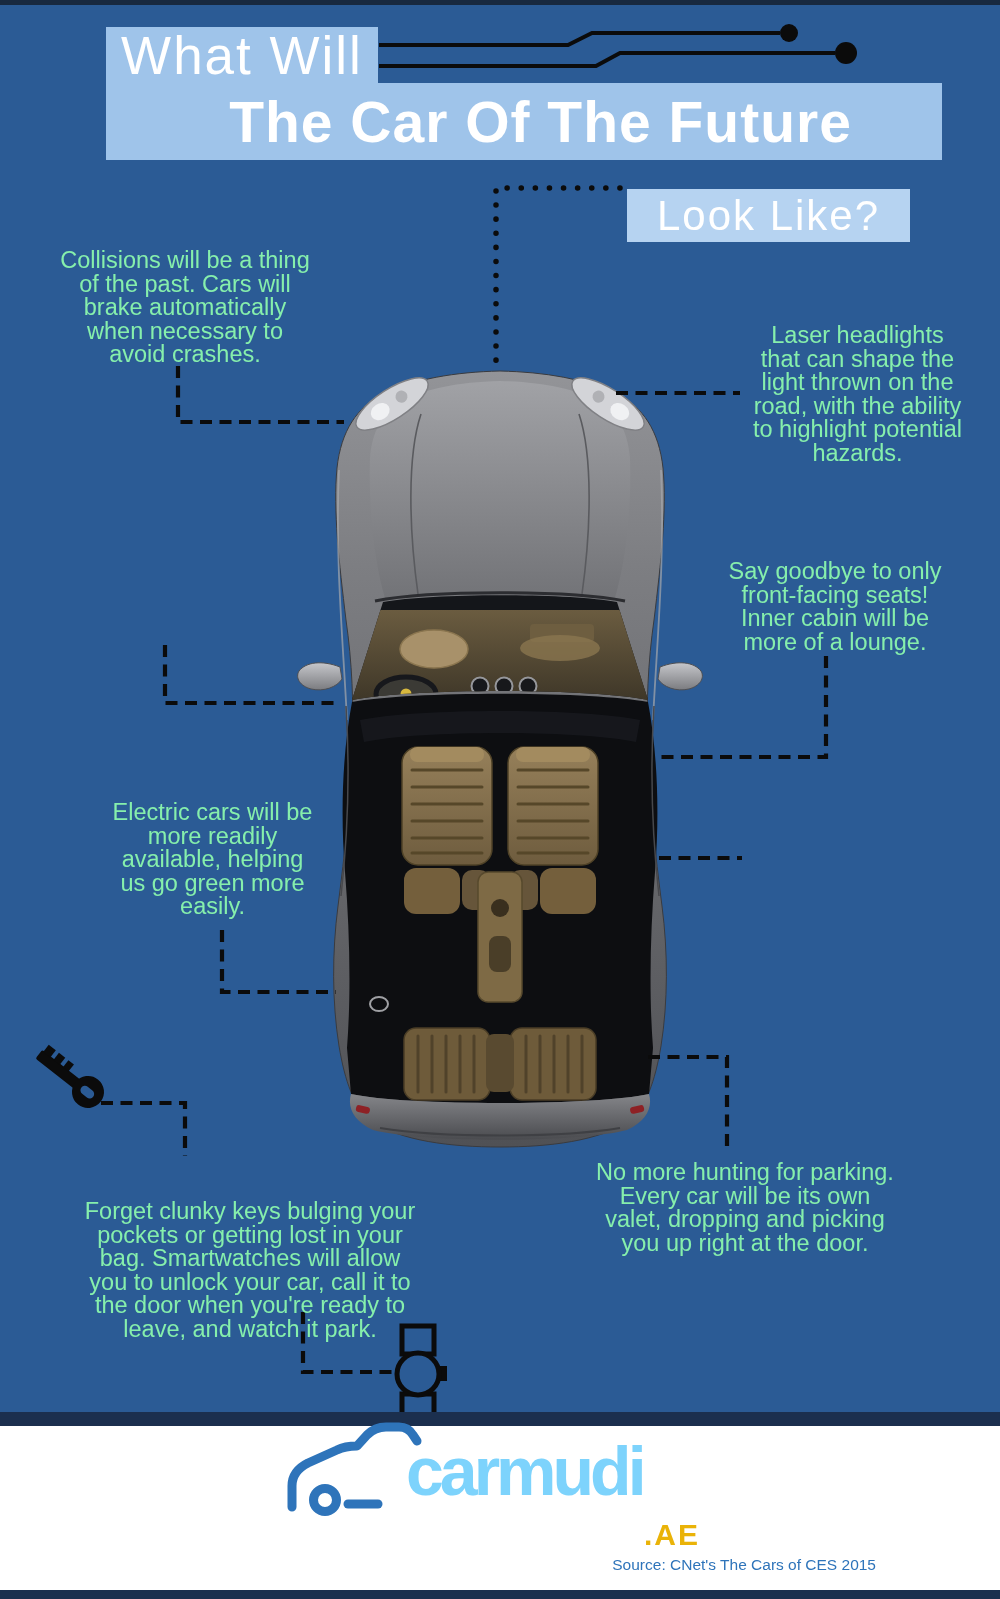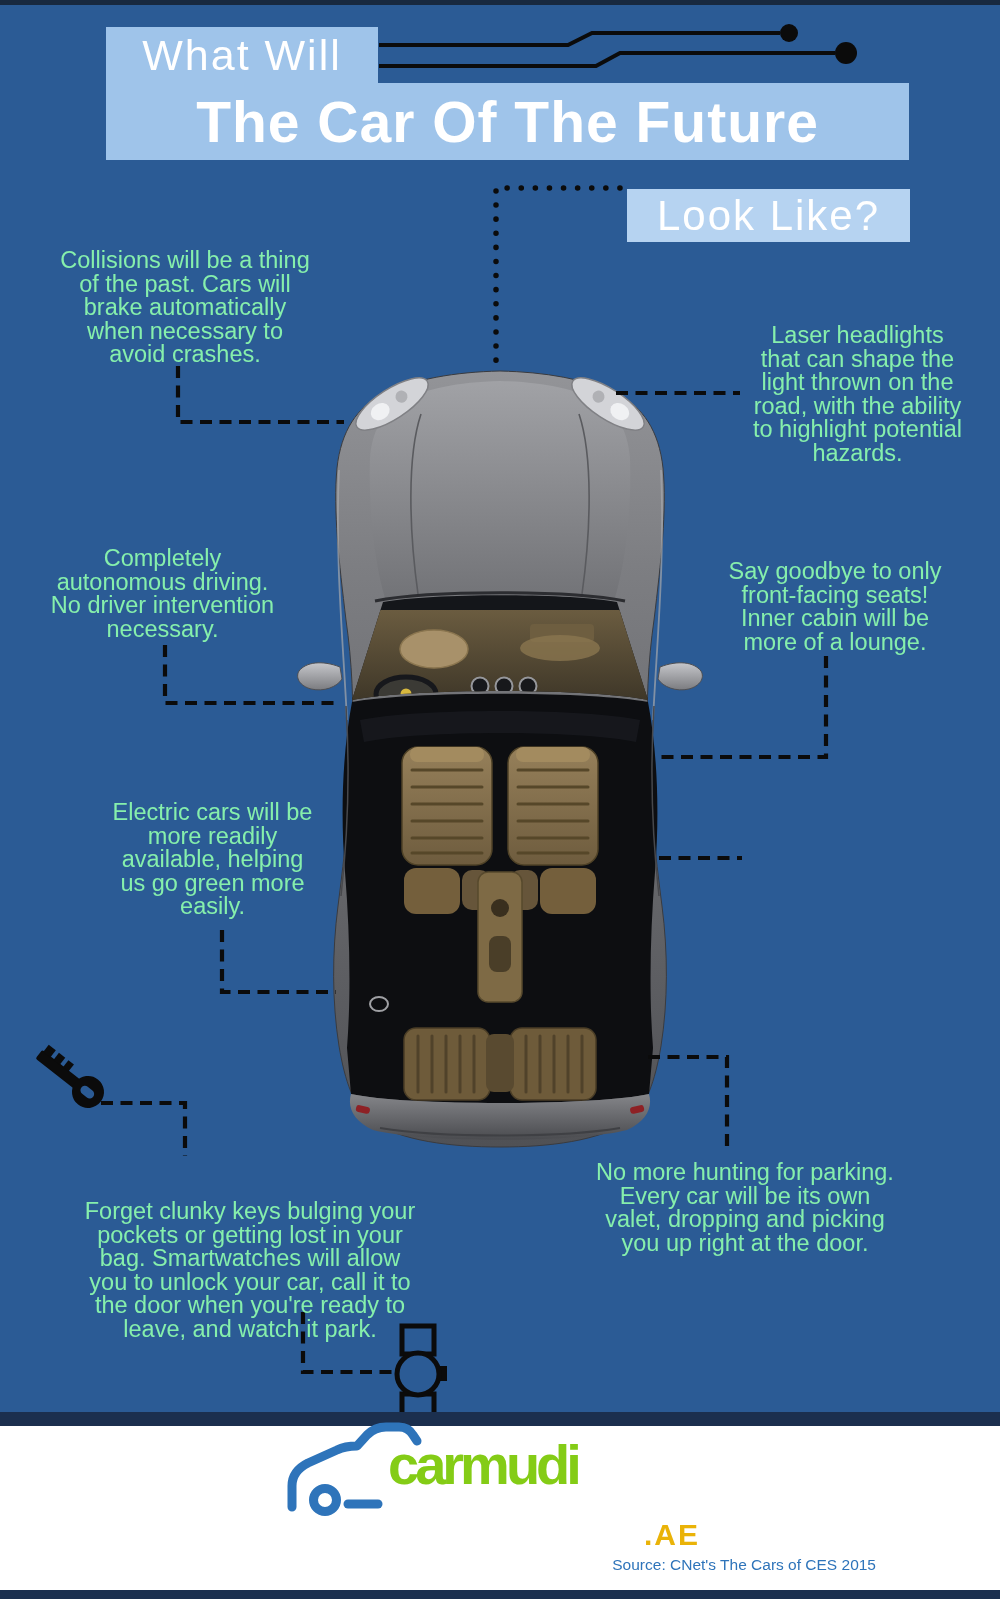--- a/index.html
+++ b/index.html
@@ -2,43 +2,43 @@
 <html><head>
 <meta charset="utf-8">
 <style>
   html,body{margin:0;padding:0;background:#20456e;}
   .page{position:relative;width:1000px;height:1599px;overflow:hidden;
         background:#2b5b95;font-family:"Liberation Sans",sans-serif;}
   .topbar{position:absolute;left:0;top:0;width:1000px;height:5px;background:#18293f;}
   
   .tbox{position:absolute;color:#ffffff;display:flex;align-items:center;justify-content:center;}
   .tbox1{left:106px;top:27px;width:272px;height:56px;background:#9fc4ea;
-         font-size:43px;letter-spacing:2px;}
+         font-size:53px;letter-spacing:2px;}
   .tbox2{left:106px;top:83px;width:803px;height:77px;background:#9fc4ea;
-         font-size:57px;font-weight:bold;letter-spacing:1px;}
+         font-size:57px;font-weight:bold;letter-spacing:1px;padding-left:33px;}
   .tbox3{left:627px;top:160px;width:283px;height:53px;background:#b6d3f1;
          font-size:42px;letter-spacing:2px;margin-top:29px;}
   
   .callout{position:absolute;color:#86efac;font-size:23.5px;line-height:23.5px;
            text-align:center;white-space:pre-line;}
   .co-collisions{left:25px;top:249px;width:320px;}
   .co-laser{left:735px;top:324px;width:245px;}
   .co-autonomous{left:35px;top:547px;width:255px;}
   .co-lounge{left:715px;top:560px;width:240px;}
   .co-electric{left:100px;top:801px;width:225px;}
   .co-gesture{left:740px;top:799px;width:215px;}
   .co-keys{left:75px;top:1171px;width:350px;margin-top:29px;}
   .co-parking{left:585px;top:1161px;width:320px;}
   .overlay{position:absolute;left:0;top:0;pointer-events:none;}
   
   .band-top{position:absolute;left:0;top:1412px;width:1000px;height:14px;background:#1b2f4e;}
   .footer{position:absolute;left:0;top:1426px;width:1000px;height:164px;background:#ffffff;}
   .band-bottom{position:absolute;left:0;top:1590px;width:1000px;height:9px;background:#1b2f4e;}
-  .brand{position:absolute;left:388px;top:1437px;font-size:56px;font-weight:bold;
-         letter-spacing:-4px;line-height:1;color:#84cc16;}
+  .brand{position:absolute;left:406px;top:1437px;font-size:68px;font-weight:bold;
+         letter-spacing:-4px;line-height:1;color:#7dd3fc;}
   .tld{position:absolute;right:300px;top:1518px;font-size:30px;font-weight:bold;
        letter-spacing:2px;color:#eab308;}
   .source{position:absolute;left:0;top:1556px;width:876px;text-align:right;
           font-size:15.5px;color:#2e74ba;}
 </style>
 </head>
 <body>
 
 <div class="page">
 
@@ -244,24 +244,20 @@
 of the past. Cars will
 brake automatically
 when necessary to
 avoid crashes.</div>
   <div class="callout co-laser">Laser headlights
 that can shape the
 light thrown on the
 road, with the ability
 to highlight potential
 hazards.</div>
-  <div class="callout co-autonomous">Completely
-autonomous driving.
-No driver intervention
-necessary.</div>
   <div class="callout co-lounge">Say goodbye to only
 front-facing seats!
 Inner cabin will be
 more of a lounge.</div>
   <div class="callout co-electric">Electric cars will be
 more readily
 available, helping
 us go green more
 easily.</div>
   <div class="callout co-keys">Forget clunky keys bulging your

